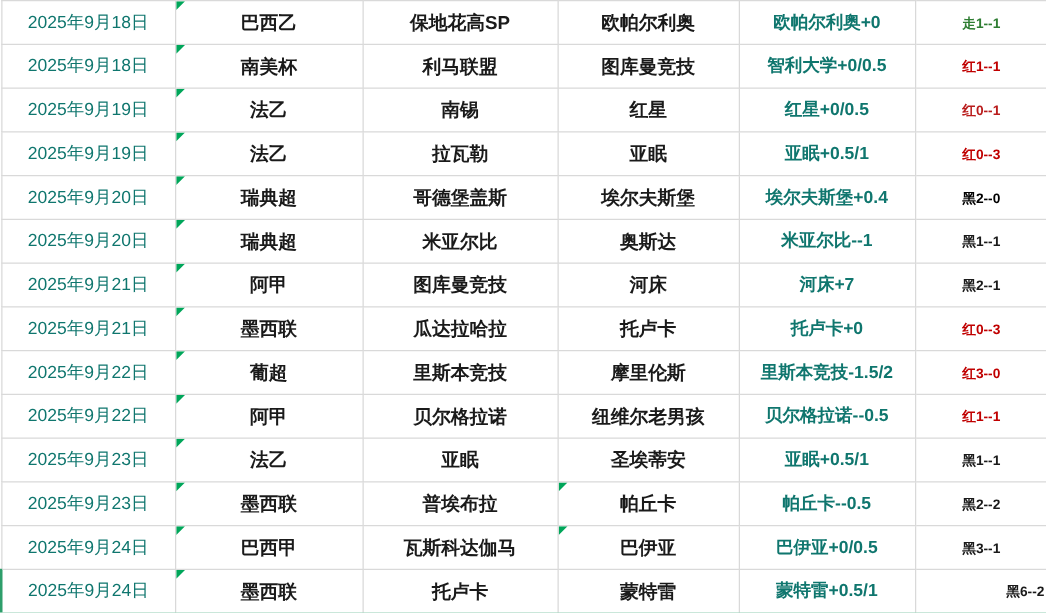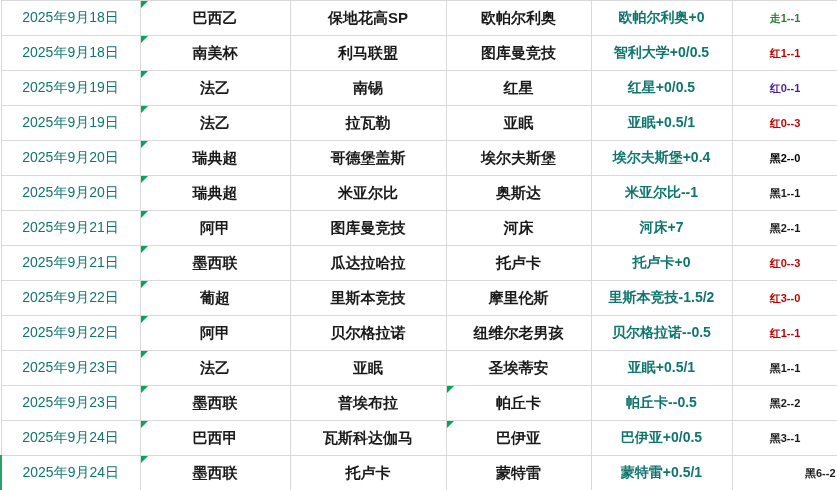--- a/index.html
+++ b/index.html
@@ -109,21 +109,21 @@
         <td class="cell-away">图库曼竞技</td>
         <td class="cell-hcp">智利大学+0/0.5</td>
         <td class="cell-result" style="color: rgb(192, 0, 0);">红1--1</td>
       </tr>
       <tr>
         <td class="cell-date">2025年9月19日</td>
         <td class="cell-league corner-flag">法乙</td>
         <td class="cell-home">南锡</td>
         <td class="cell-away">红星</td>
         <td class="cell-hcp">红星+0/0.5</td>
-        <td class="cell-result" style="color: #4c1d95;">红0--1</td>
+        <td class="cell-result" style="color: #b91c1c;">红0--1</td>
       </tr>
       <tr>
         <td class="cell-date">2025年9月19日</td>
         <td class="cell-league corner-flag">法乙</td>
         <td class="cell-home">拉瓦勒</td>
         <td class="cell-away">亚眠</td>
         <td class="cell-hcp">亚眠+0.5/1</td>
         <td class="cell-result" style="color: rgb(192, 0, 0);">红0--3</td>
       </tr>
       <tr>

